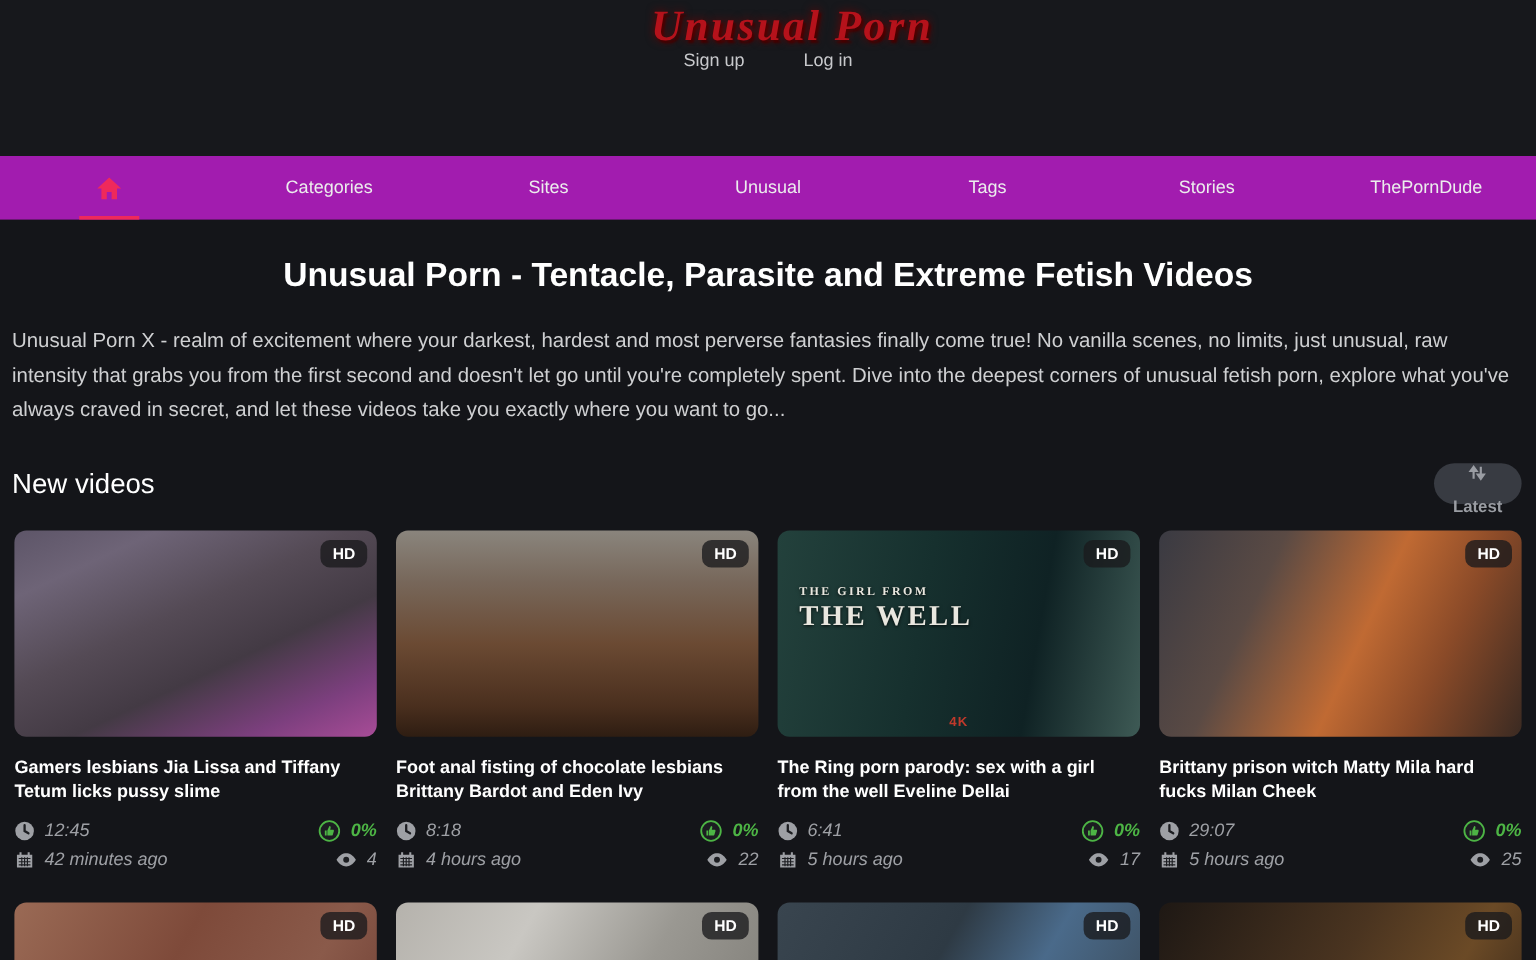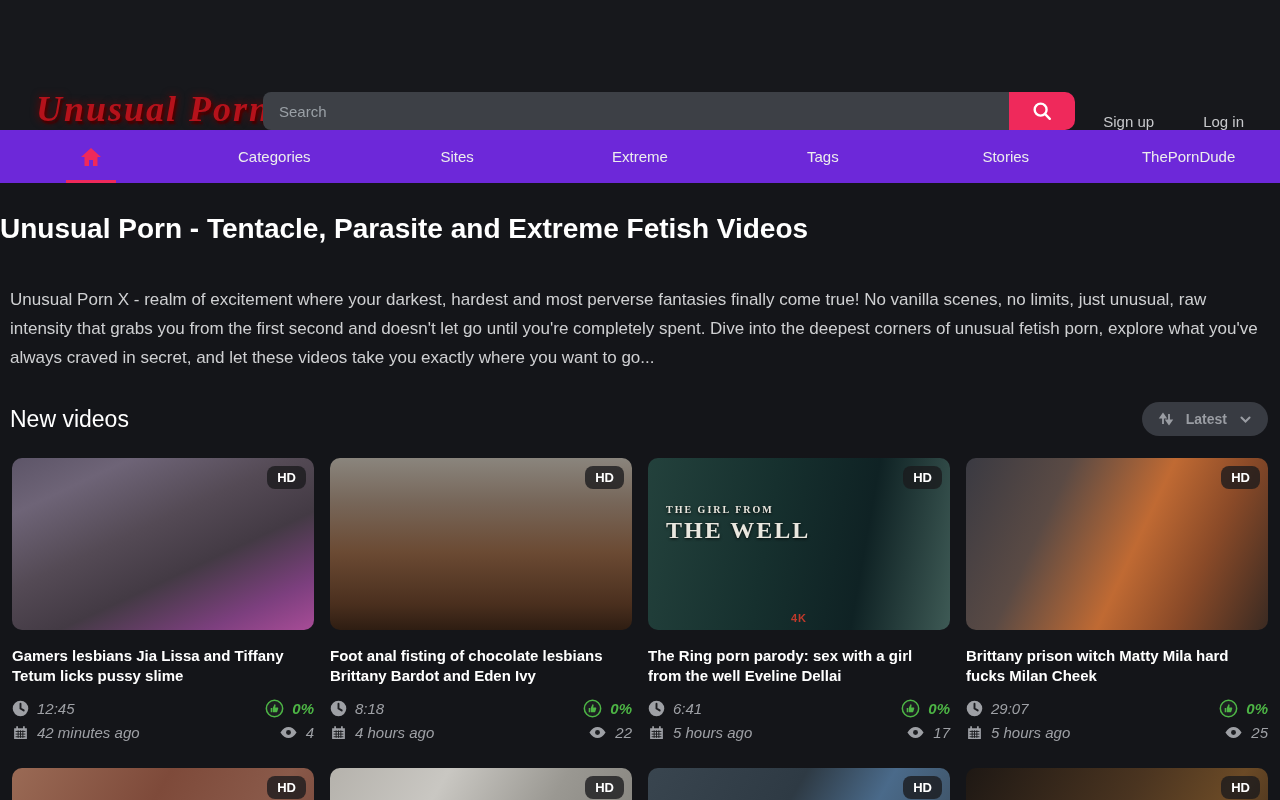--- a/index.html
+++ b/index.html
@@ -8,22 +8,23 @@
     background: #141519;
     font-family: "Liberation Sans", sans-serif;
     color: #e8e9ea;
   }
 
   
   .header {
     height: 130px;
     background: #17181c;
     display: flex;
-    align-items: flex-end;
+    align-items: center;
     padding: 0 36px;
+    flex-direction: column;
   }
   .logo {
     font-family: "Liberation Serif", serif;
     font-size: 36px;
     font-weight: bold;
     font-style: italic;
     color: #b5121b;
     text-shadow: 0 0 8px rgba(120,0,0,0.9), 2px 3px 2px #3a0000;
     letter-spacing: 2px;
     white-space: nowrap;
@@ -63,21 +64,21 @@
     color: #c8c9cc;
     text-decoration: none;
     font-size: 15px;
     cursor: pointer;
     white-space: nowrap;
   }
 
   
   .nav {
     height: 53px;
-    background: #6d28d9;
+    background: #a21caf;
     display: flex;
     align-items: stretch;
   }
   .nav-item {
     flex: 1;
     display: flex;
     align-items: center;
     justify-content: center;
     font-size: 15px;
     color: #eceded;
@@ -89,25 +90,25 @@
     bottom: 0;
     left: 50%;
     transform: translateX(-50%);
     width: 50px;
     height: 3px;
     background: #ef295b;
   }
 
   
   .page-title {
-    text-align: left;
+    text-align: center;
     font-size: 28px;
     font-weight: bold;
     color: #ffffff;
-    margin: 30px 0 40px 0;
+    margin: 30px 0 24px 0;
   }
   .page-desc {
     padding: 0 10px;
     font-size: 17px;
     line-height: 29px;
     color: #cfd0d2;
   }
 
   
   .section-head {
@@ -124,20 +125,21 @@
     background: #383b42;
     border: none;
     border-radius: 17px;
     height: 34px;
     padding: 0 16px;
     color: #9a9da3;
     font-size: 14px;
     font-weight: bold;
     font-family: "Liberation Sans", sans-serif;
     cursor: pointer;
+    flex-direction: column;
   }
 
   
   .grid {
     display: grid;
     grid-template-columns: repeat(4, 1fr);
     column-gap: 11px;
     row-gap: 24px;
     padding: 0 12px;
     gap: 16px;
@@ -226,49 +228,38 @@
   .meta-cell.rating { color: #4db545; font-weight: bold; }
   .icon { display: inline-flex; }
 
   .grid.row2 { margin-top: 24px; }
 </style>
 </head>
 <body>
 
 <header class="header">
   <div class="logo">Unusual Porn</div>
-  <div class="search-wrap">
-    <input class="search-input" type="text" placeholder="Search" style="">
-    <button class="search-btn">
-      <span class="icon">
-        <svg width="22" height="22" viewBox="0 0 24 24" fill="none" stroke="#ffffff" stroke-width="2.6" stroke-linecap="round">
-          <circle cx="10.5" cy="10.5" r="6.5"></circle>
-          <line x1="15.5" y1="15.5" x2="20.5" y2="20.5"></line>
-        </svg>
-      </span>
-    </button>
-  </div>
   <nav class="auth">
     <a>Sign up</a>
     <a>Log in</a>
   </nav>
 </header>
 
 <nav class="nav">
   <div class="nav-item active">
     <span class="icon">
       <svg width="24" height="24" viewBox="0 0 24 24" fill="#ef295b">
         <path d="M12 3 L22 12 L18.5 12 L18.5 21 L14 21 L14 15 L10 15 L10 21 L5.5 21 L5.5 12 L2 12 Z"></path>
       </svg>
     </span>
     <span class="underline"></span>
   </div>
   <div class="nav-item">Categories</div>
   <div class="nav-item">Sites</div>
-  <div class="nav-item">Extreme</div>
+  <div class="nav-item">Unusual</div>
   <div class="nav-item">Tags</div>
   <div class="nav-item">Stories</div>
   <div class="nav-item">ThePornDude</div>
 </nav>
 
 <h1 class="page-title">Unusual Porn - Tentacle, Parasite and Extreme Fetish Videos</h1>
 <p class="page-desc">Unusual Porn X - realm of excitement where your darkest, hardest and most perverse fantasies finally come true! No vanilla scenes, no limits, just unusual, raw intensity that grabs you from the first second and doesn't let go until you're completely spent. Dive into the deepest corners of unusual fetish porn, explore what you've always craved in secret, and let these videos take you exactly where you want to go...</p>
 
 <div class="section-head">
   <h2 class="section-title">New videos</h2>

